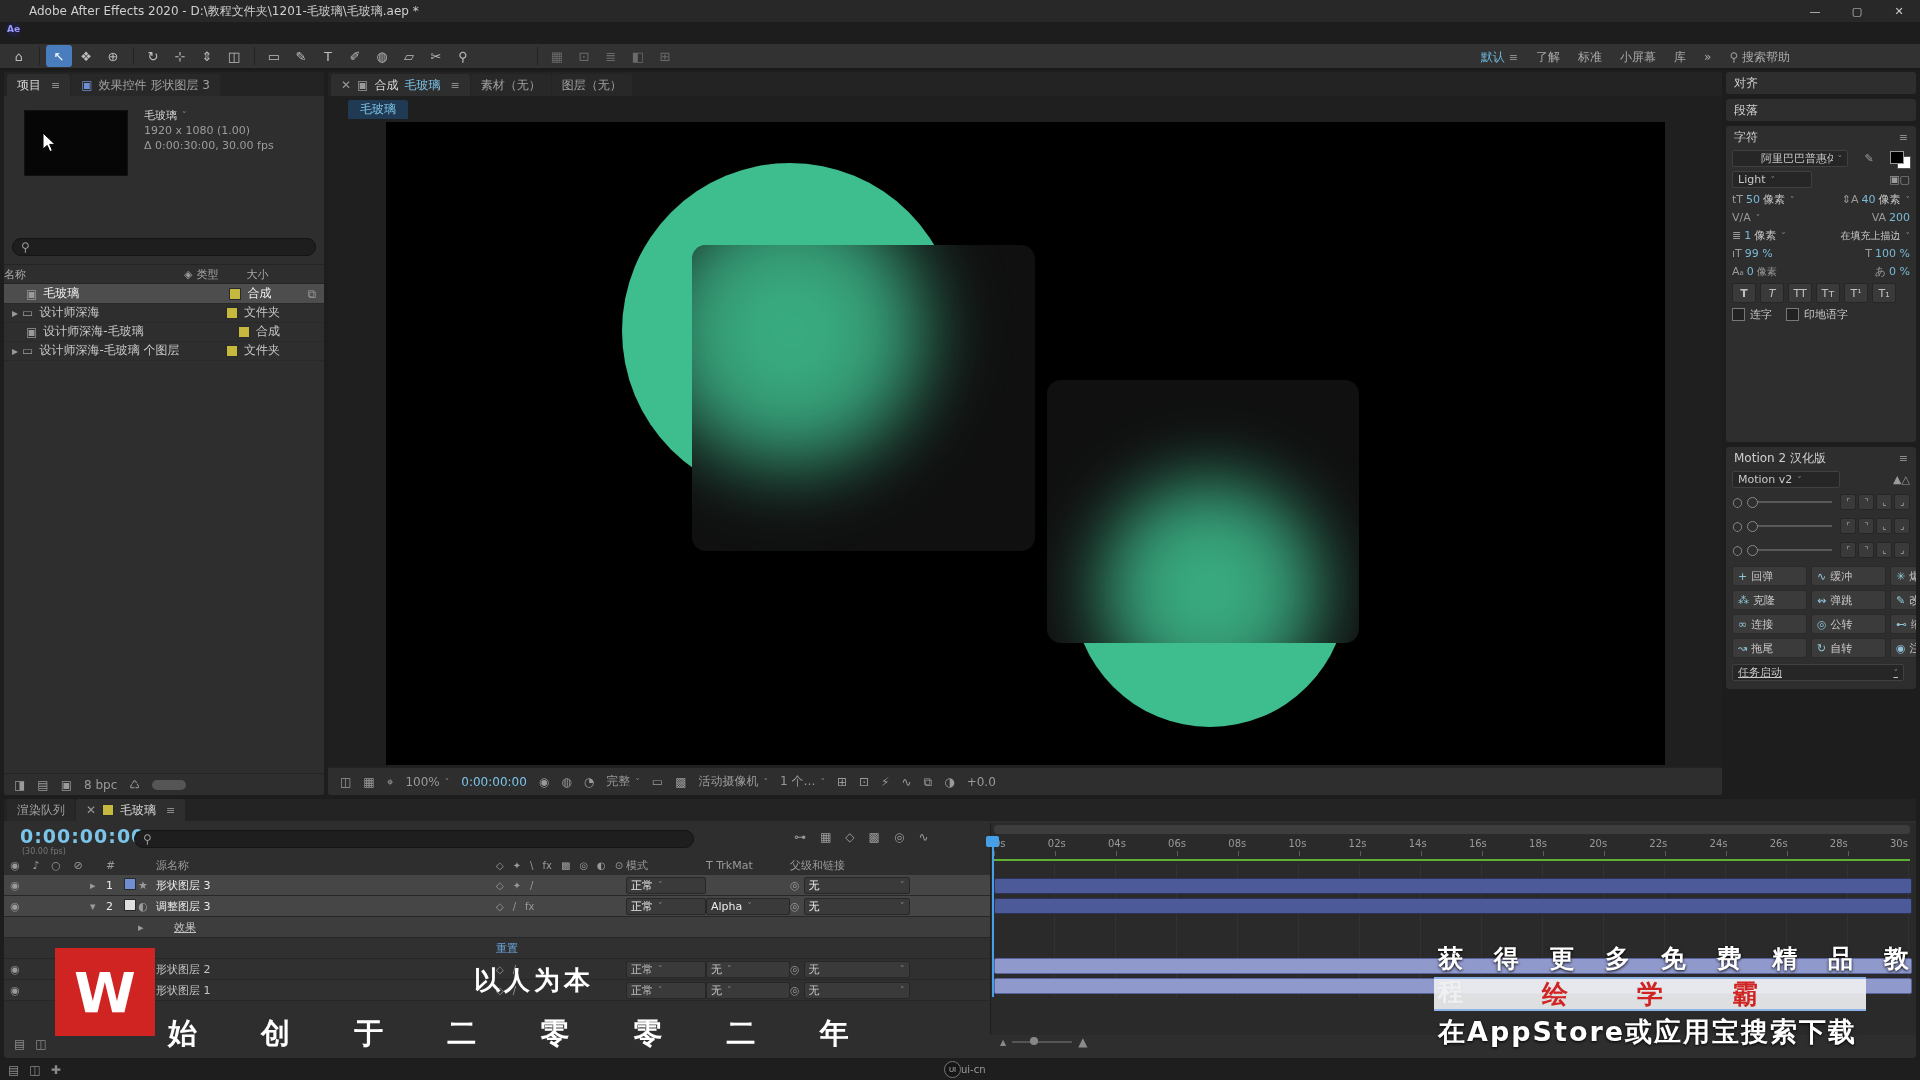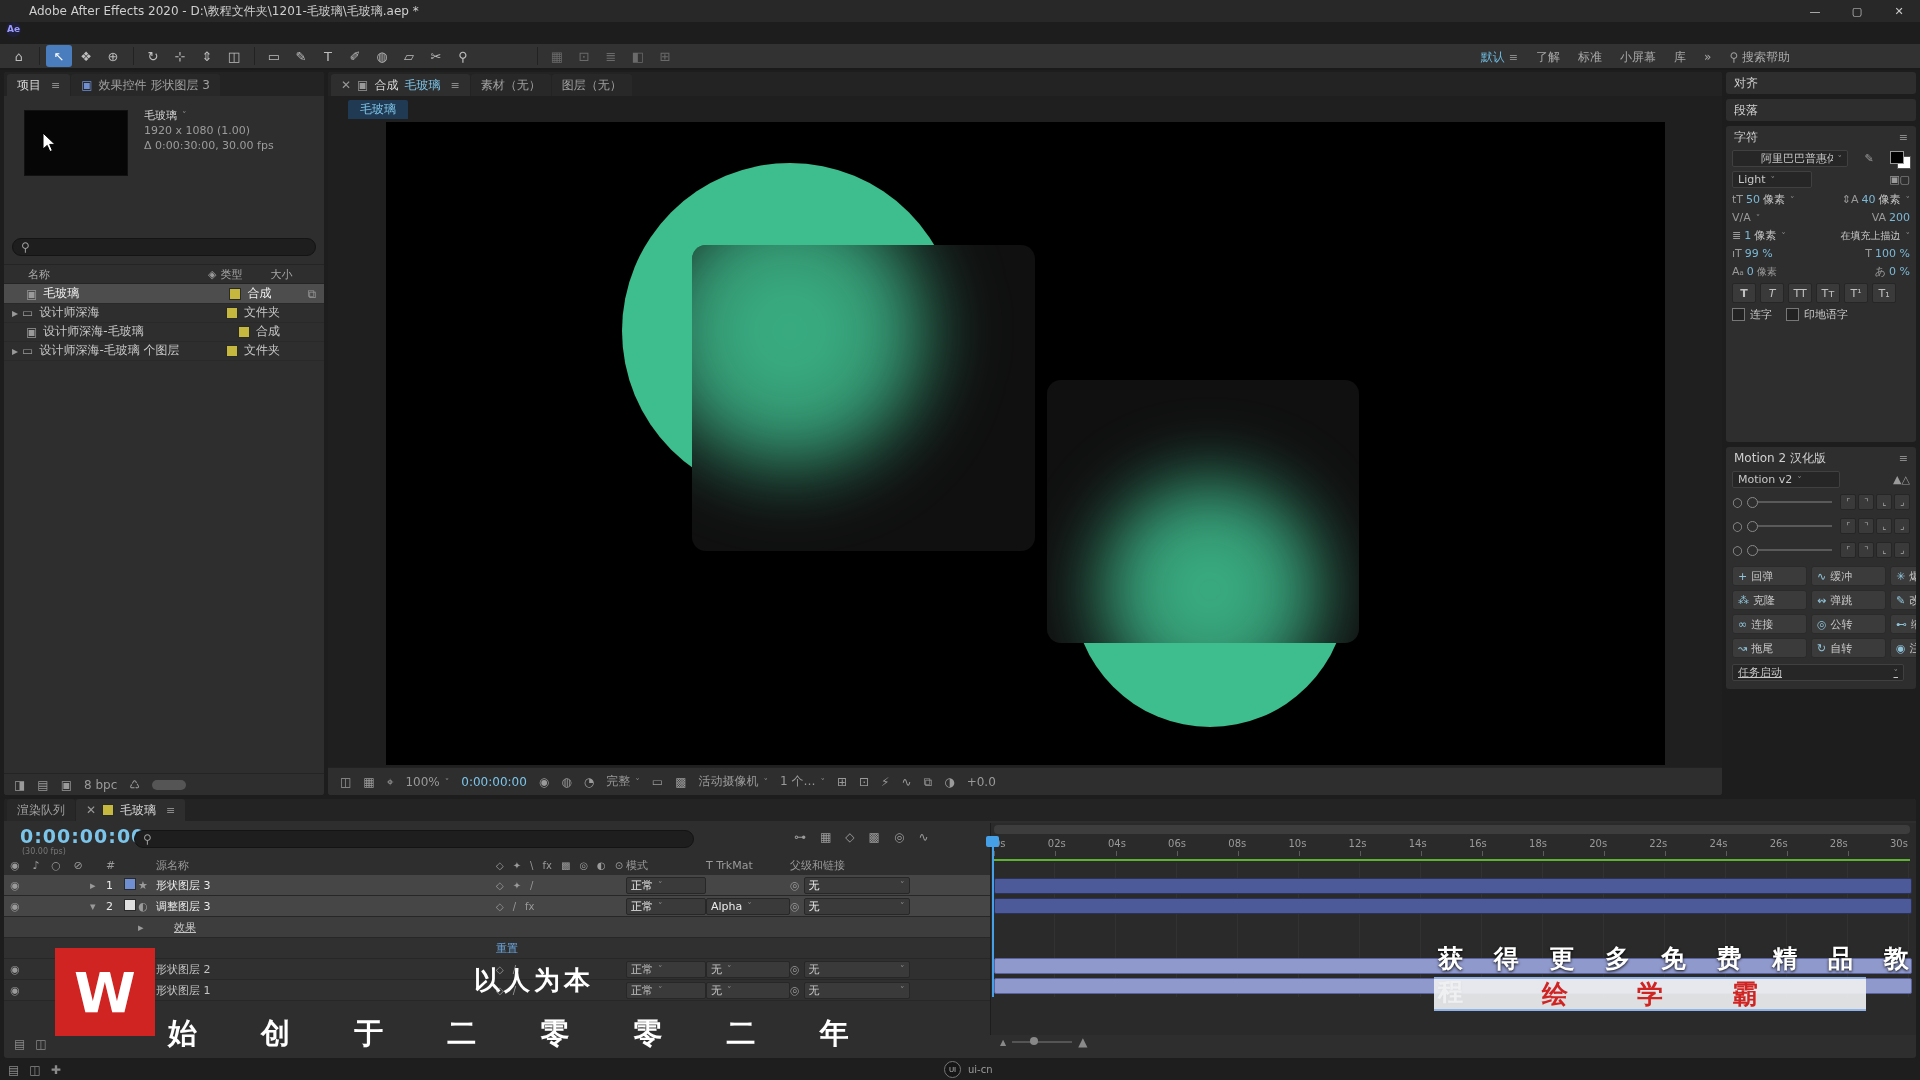--- a/index.html
+++ b/index.html
@@ -103,21 +103,21 @@
   .lbar.dark{background:#4d5a99;border:1px solid #2b3258;}
   .lbar.light{background:#9099cc;border:1px solid #5a629e;}
   .cti-line{position:absolute;left:988px;top:38px;width:2px;height:160px;background:#46a0e8;}
   .cti-handle{position:absolute;left:982px;top:37px;width:13px;height:11px;background:#46a0e8;border-radius:2px;}
   .tl-zoom{position:absolute;left:996px;top:236px;display:flex;align-items:center;gap:6px;color:#8a8a8a;}
   .zl{width:60px;height:2px;background:#555;position:relative;}
   .zl span{position:absolute;left:18px;top:-4px;width:8px;height:8px;background:#888;border-radius:50%;}
 
   
   .statusbar{left:0;top:1060px;width:1920px;height:20px;background:#1e1e1e;display:flex;align-items:center;gap:10px;padding:0 8px;box-sizing:border-box;color:#8a8a8a;}
-  .uibadge{position:absolute;left:944px;top:1061px;display:flex;align-items:center;gap:7px;color:#9a9a9a;font-size:10px;}
+  .uibadge{position:absolute;left:944px;top:1061px;display:flex;align-items:center;gap:0;color:#9a9a9a;font-size:10px;}
   .ucirc{width:15px;height:15px;border:1px solid #777;border-radius:50%;background:#161616;display:flex;align-items:center;justify-content:center;font-size:7px;color:#bbb;}
   .wm-logo{position:absolute;left:55px;top:948px;width:100px;height:88px;background:#d02423;display:flex;align-items:center;justify-content:center;font-size:56px;font-weight:bold;color:#fff;z-index:60;}
   .wm-l1{position:absolute;left:168px;top:950px;font-size:40px;font-weight:bold;letter-spacing:7px;z-index:60;color:#fff;}
   .wm-tag{position:absolute;left:474px;top:963px;font-size:26px;font-weight:bold;letter-spacing:4px;z-index:60;color:#fff;}
   .wm-l2{position:absolute;left:168px;top:1014px;font-size:29px;font-weight:bold;letter-spacing:27px;z-index:60;color:#fff;}
   .ad-l1{position:absolute;left:1438px;top:942px;font-size:25px;font-weight:bold;letter-spacing:11px;color:#fff;text-shadow:0 1px 3px #000;z-index:60;}
   .ad-bar{position:absolute;left:1434px;top:977px;width:432px;height:30px;background:rgba(238,239,241,0.92);border-top:2px solid #8fb2e8;border-bottom:2px solid #8fb2e8;display:flex;align-items:center;justify-content:center;z-index:60;}
   .ad-bar span{color:#d02423;font-size:26px;font-weight:bold;letter-spacing:30px;text-indent:30px;}
   .ad-l2{position:absolute;left:1438px;top:1014px;font-size:27px;font-weight:bold;color:#fff;text-shadow:0 1px 3px #000;z-index:60;letter-spacing:2px;}
   .cursor{position:absolute;left:42px;top:132px;z-index:99;}
@@ -198,21 +198,21 @@
       <div class="dd nm">
           <span>毛玻璃</span>
         </div>
       <div>1920 x 1080 (1.00)</div>
       <div>Δ 0:00:30:00, 30.00 fps</div>
     </div>
     <div class="searchbox" id="proj-search">
       <span class="icon">⚲</span>
     </div>
     <div class="phdr flex">
-      <span style="margin-left:24px;">名称</span>
+      <span style="">名称</span>
       <span style="margin-left:158px;" class="icon">◈</span>
       <span style="margin-left:4px;">类型</span>
       <span style="margin-left:28px;">大小</span>
     </div>
     <div class="prow sel" style="top:212px;">
       <span class="icon" style="margin-left:22px;">▣</span>
       <span style="margin-left:6px;">毛玻璃</span>
       <span class="lblsq" style="margin-left:auto;margin-right:6px;"></span>
       <span>合成</span>
       <span class="icon" style="margin-left:36px;margin-right:8px;">⧉</span>
@@ -778,20 +778,21 @@
   </div>
 
   <div class="wm-logo">W</div>
   <div class="wm-tag">以人为本</div>
   <div class="wm-l2">始 创 于 二 零 零 二 年</div>
 
   <div class="ad-l1">获 得 更 多 免 费 精 品 教 程</div>
   <div class="ad-bar">
       <span>绘 学 霸</span>
     </div>
+  <div class="ad-l2">在AppStore或应用宝搜索下载</div>
 
   <div class="cursor">
     <svg width="14" height="21" viewBox="0 0 14 21">
       <path d="M1,1 L1,17 L5.2,13.4 L7.9,19.6 L10.4,18.5 L7.7,12.4 L13,12.4 Z" fill="#ffffff" stroke="#000000" stroke-width="1"></path>
     </svg>
   </div>
 
 </div>
 
 </body></html>

